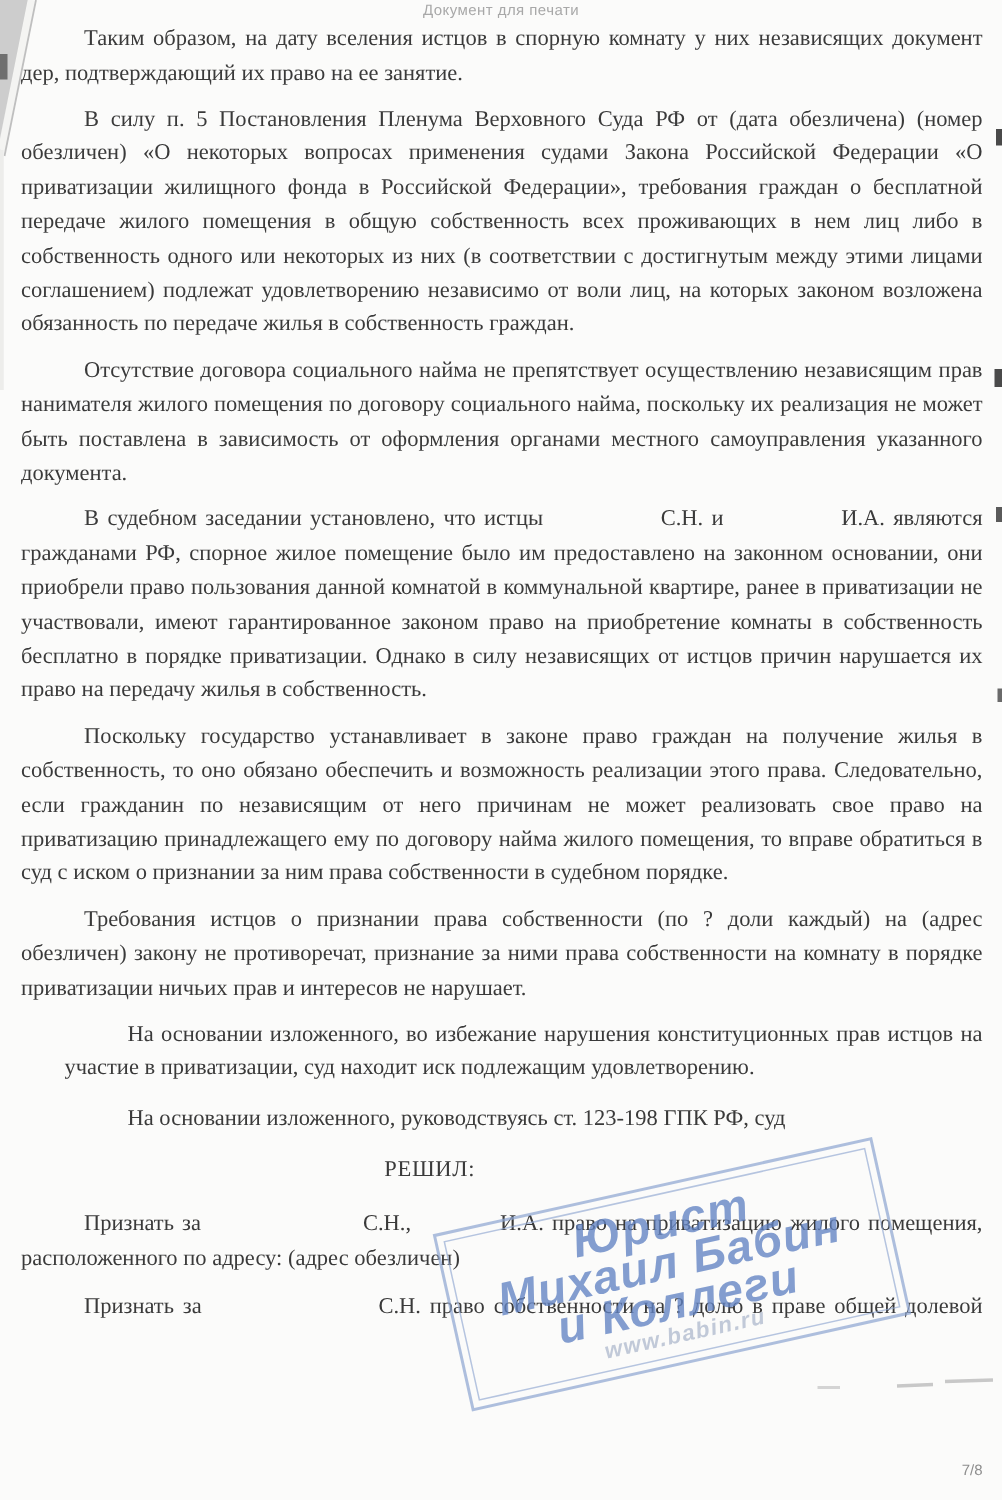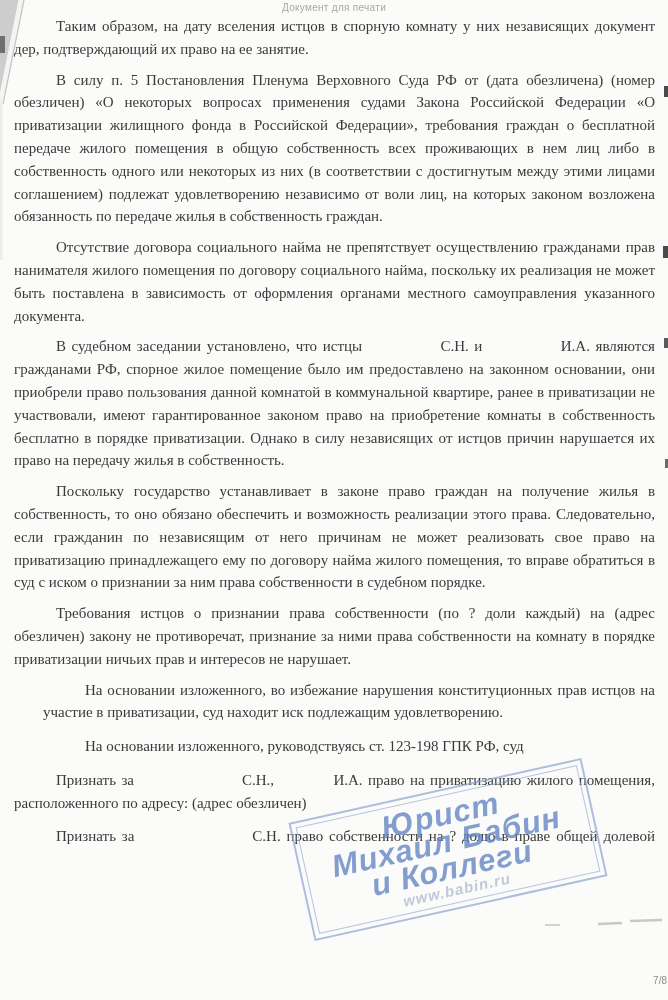--- a/index.html
+++ b/index.html
@@ -19,21 +19,21 @@
   }
   .para{margin:0 0 8px;text-indent:42px;text-align:justify;}
   .para.pre-decision{margin-bottom:11px;margin-left:29px;}
   .heading{
     margin:4px 96px 13px 0;text-indent:0;text-align:center;
     letter-spacing:.5px;
   }
   .decision-para{margin:0 0 10px;text-indent:42px;text-align:justify;}
   .decision-para.cut{text-align-last:justify;margin-bottom:0;}
   .page-num{
-    position:absolute;right:1px;bottom:14px;
+    position:absolute;right:13px;bottom:14px;
     font:10px "Liberation Sans",sans-serif;color:#8e8e8e;
   }
   
   .stamp{
     position:absolute;left:298px;top:789px;width:296px;height:117px;
     transform:rotate(-12.5deg);
     border:2px solid rgba(143,166,209,.72);
     pointer-events:none;z-index:5;
   }
   .stamp-inner{
@@ -54,27 +54,28 @@
 </head>
 <body>
 
 <div class="page">
 
   <div class="print-header">Документ для печати</div>
 
   <div class="doc">
     <p class="para">Таким образом, на дату вселения истцов в спорную комнату у них независящих документ дер, подтверждающий их право на ее занятие.</p>
     <p class="para">В силу п. 5 Постановления Пленума Верховного Суда РФ от (дата обезличена) (номер обезличен) «О некоторых вопросах применения судами Закона Российской Федерации «О приватизации жилищного фонда в Российской Федерации», требования граждан о бесплатной передаче жилого помещения в общую собственность всех проживающих в нем лиц либо в собственность одного или некоторых из них (в соответствии с достигнутым между этими лицами соглашением) подлежат удовлетворению независимо от воли лиц, на которых законом возложена обязанность по передаче жилья в собственность граждан.</p>
-    <p class="para">Отсутствие договора социального найма не препятствует осуществлению гражданами прав нанимателя жилого помещения по договору социального найма, поскольку их реализация не может быть поставлена в зависимость от оформления органами местного самоуправления указанного документа.</p>
+    <p class="para">Отсутствие договора социального найма не препятствует осуществлению независящим прав нанимателя жилого помещения по договору социального найма, поскольку их реализация не может быть поставлена в зависимость от оформления органами местного самоуправления указанного документа.</p>
     <p class="para">В судебном заседании установлено, что истцы&nbsp;&nbsp;&nbsp;&nbsp;&nbsp;&nbsp;&nbsp;&nbsp;&nbsp;&nbsp;&nbsp;&nbsp;&nbsp;&nbsp;С.Н. и&nbsp;&nbsp;&nbsp;&nbsp;&nbsp;&nbsp;&nbsp;&nbsp;&nbsp;&nbsp;&nbsp;&nbsp;&nbsp;&nbsp;И.А. являются гражданами РФ, спорное жилое помещение было им предоставлено на законном основании, они приобрели право пользования данной комнатой в коммунальной квартире, ранее в приватизации не участвовали, имеют гарантированное законом право на приобретение комнаты в собственность бесплатно в порядке приватизации. Однако в силу независящих от истцов причин нарушается их право на передачу жилья в собственность.</p>
     <p class="para">Поскольку государство устанавливает в законе право граждан на получение жилья в собственность, то оно обязано обеспечить и возможность реализации этого права. Следовательно, если гражданин по независящим от него причинам не может реализовать свое право на приватизацию принадлежащего ему по договору найма жилого помещения, то вправе обратиться в суд с иском о признании за ним права собственности в судебном порядке.</p>
     <p class="para">Требования истцов о признании права собственности (по ? доли каждый) на (адрес обезличен) закону не противоречат, признание за ними права собственности на комнату в порядке приватизации ничьих прав и интересов не нарушает.</p>
     <p class="para pre-decision">На основании изложенного, во избежание нарушения конституционных прав истцов на участие в приватизации, суд находит иск подлежащим удовлетворению.</p>
     <p class="para pre-decision">На основании изложенного, руководствуясь ст. 123-198 ГПК РФ, суд</p>
 
+    <p class="para heading">РЕШИЛ:</p>
 
     <p class="decision-para">Признать за&nbsp;&nbsp;&nbsp;&nbsp;&nbsp;&nbsp;&nbsp;&nbsp;&nbsp;&nbsp;&nbsp;&nbsp;&nbsp;&nbsp;&nbsp;&nbsp;&nbsp;&nbsp;&nbsp;&nbsp;С.Н.,&nbsp;&nbsp;&nbsp;&nbsp;&nbsp;&nbsp;&nbsp;&nbsp;&nbsp;&nbsp;&nbsp;И.А. право на приватизацию жилого помещения, расположенного по адресу: (адрес обезличен)</p>
     <p class="decision-para cut">Признать за&nbsp;&nbsp;&nbsp;&nbsp;&nbsp;&nbsp;&nbsp;&nbsp;&nbsp;&nbsp;&nbsp;&nbsp;&nbsp;&nbsp;&nbsp;&nbsp;&nbsp;&nbsp;&nbsp;&nbsp;С.Н. право собственности на ? долю в праве общей долевой</p>
   </div>
 
   <div class="stamp">
     <div class="stamp-inner">
       <div class="stamp-l">Юрист</div>
       <div class="stamp-l">Михаил Бабин</div>
       <div class="stamp-l">и Коллеги</div>

